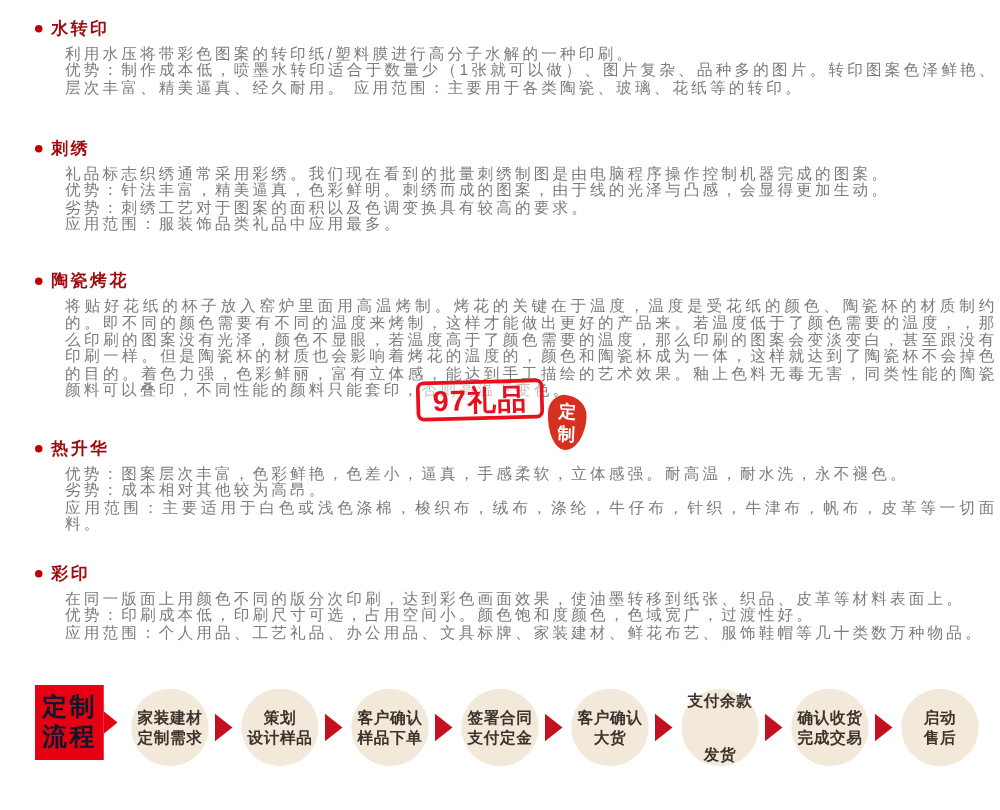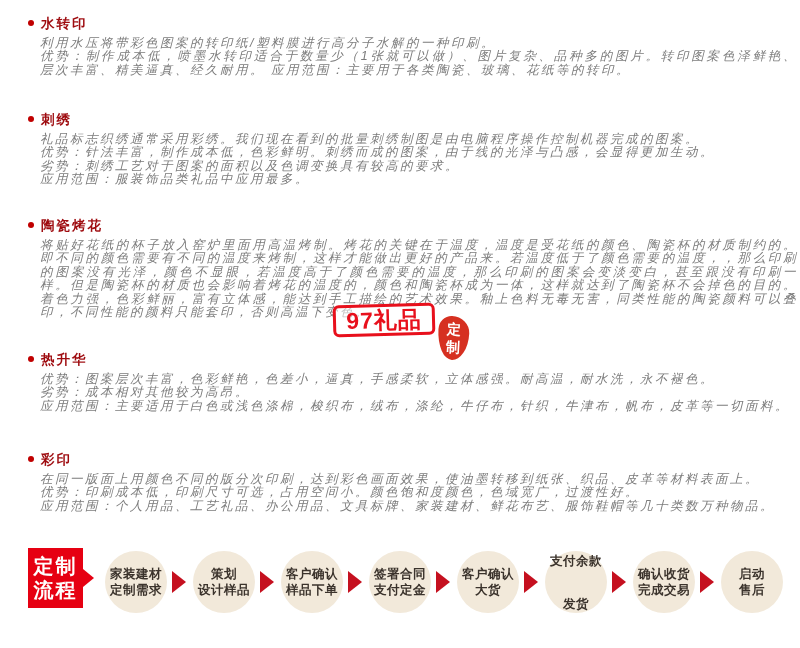--- a/index.html
+++ b/index.html
@@ -24,21 +24,21 @@
   
   .section{position:absolute;left:0;right:0;}
   .heading{position:relative;height:20px;line-height:20px;padding-left:41px;}
   .bullet{
     position:absolute;left:28px;top:7px;width:6px;height:6px;
     border-radius:50%;background:var(--bullet-red);
   }
   .heading-text{
     color:var(--heading-red);font-weight:bold;font-size:13.5px;letter-spacing:2px;
   }
-  .body{margin:4px 2px 0 40px;font-style:italic;}
+  .body{margin:4px 2px 0 52px;}
   .body p{
     margin:0;color:var(--body-gray);font-size:12.5px;line-height:13.4px;
     letter-spacing:2.5px;text-align:justify;
   }
 
   
   .wm-badge{
     position:absolute;left:333px;top:304px;width:96px;height:26px;
     border:3px solid var(--badge-red);border-radius:6px;
     display:flex;align-items:center;justify-content:center;
@@ -56,21 +56,21 @@
     transform:rotate(3deg);z-index:5;
   }
   .wm-seal span{
     color:#fff;font-weight:bold;font-size:14px;line-height:18px;
   }
 
   
   .flow{position:absolute;left:0;top:548px;width:800px;height:66px;}
   .flow-box{
     position:absolute;left:28px;top:0;width:55px;height:60px;
-    background:var(--box-red);color:#ffffff;
+    background:var(--box-red);color:#0f172a;
     display:flex;flex-direction:column;align-items:center;justify-content:center;
   }
   .flow-box span{font-size:20px;font-weight:bold;line-height:24px;letter-spacing:2px;}
   .flow-box::after{
     content:"";position:absolute;left:55px;top:50%;margin-top:-9px;
     border-top:9px solid transparent;border-bottom:9px solid transparent;
     border-left:11px solid var(--box-red);
   }
   .flow-step{
     position:absolute;top:3px;width:62px;height:62px;border-radius:50%;
@@ -97,21 +97,21 @@
         <div class="heading"><span class="bullet"></span><span class="heading-text">水转印</span></div>
         <div class="body">
           <p>利用水压将带彩色图案的转印纸/塑料膜进行高分子水解的一种印刷。</p>
           <p>优势：制作成本低，喷墨水转印适合于数量少（1张就可以做）、图片复杂、品种多的图片。转印图案色泽鲜艳、层次丰富、精美逼真、经久耐用。 应用范围：主要用于各类陶瓷、玻璃、花纸等的转印。</p>
         </div>
       </div>
       <div class="section" style="top: 109px;">
         <div class="heading"><span class="bullet"></span><span class="heading-text">刺绣</span></div>
         <div class="body">
           <p>礼品标志织绣通常采用彩绣。我们现在看到的批量刺绣制图是由电脑程序操作控制机器完成的图案。</p>
-          <p>优势：针法丰富，制作成本低，色彩鲜明。刺绣而成的图案，由于线的光泽与凸感，会显得更加生动。</p>
+          <p>优势：针法丰富，精美逼真，色彩鲜明。刺绣而成的图案，由于线的光泽与凸感，会显得更加生动。</p>
           <p>劣势：刺绣工艺对于图案的面积以及色调变换具有较高的要求。</p>
           <p>应用范围：服装饰品类礼品中应用最多。</p>
         </div>
       </div>
       <div class="section" style="top: 215px;">
         <div class="heading"><span class="bullet"></span><span class="heading-text">陶瓷烤花</span></div>
         <div class="body">
           <p>将贴好花纸的杯子放入窑炉里面用高温烤制。烤花的关键在于温度，温度是受花纸的颜色、陶瓷杯的材质制约的。即不同的颜色需要有不同的温度来烤制，这样才能做出更好的产品来。若温度低于了颜色需要的温度，，那么印刷的图案没有光泽，颜色不显眼，若温度高于了颜色需要的温度，那么印刷的图案会变淡变白，甚至跟没有印刷一样。但是陶瓷杯的材质也会影响着烤花的温度的，颜色和陶瓷杯成为一体，这样就达到了陶瓷杯不会掉色的目的。着色力强，色彩鲜丽，富有立体感，能达到手工描绘的艺术效果。釉上色料无毒无害，同类性能的陶瓷颜料可以叠印，不同性能的颜料只能套印，否则高温下变色。</p>
         </div>
       </div>

